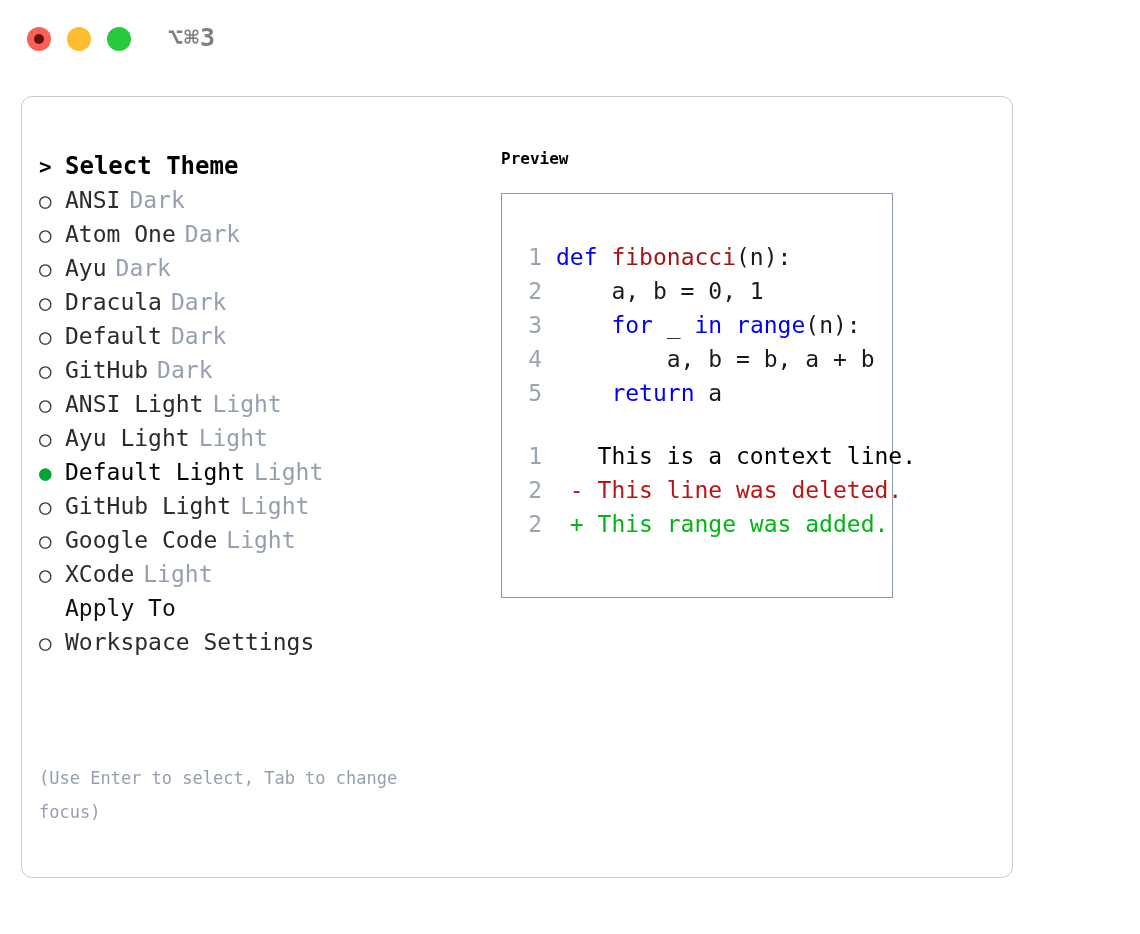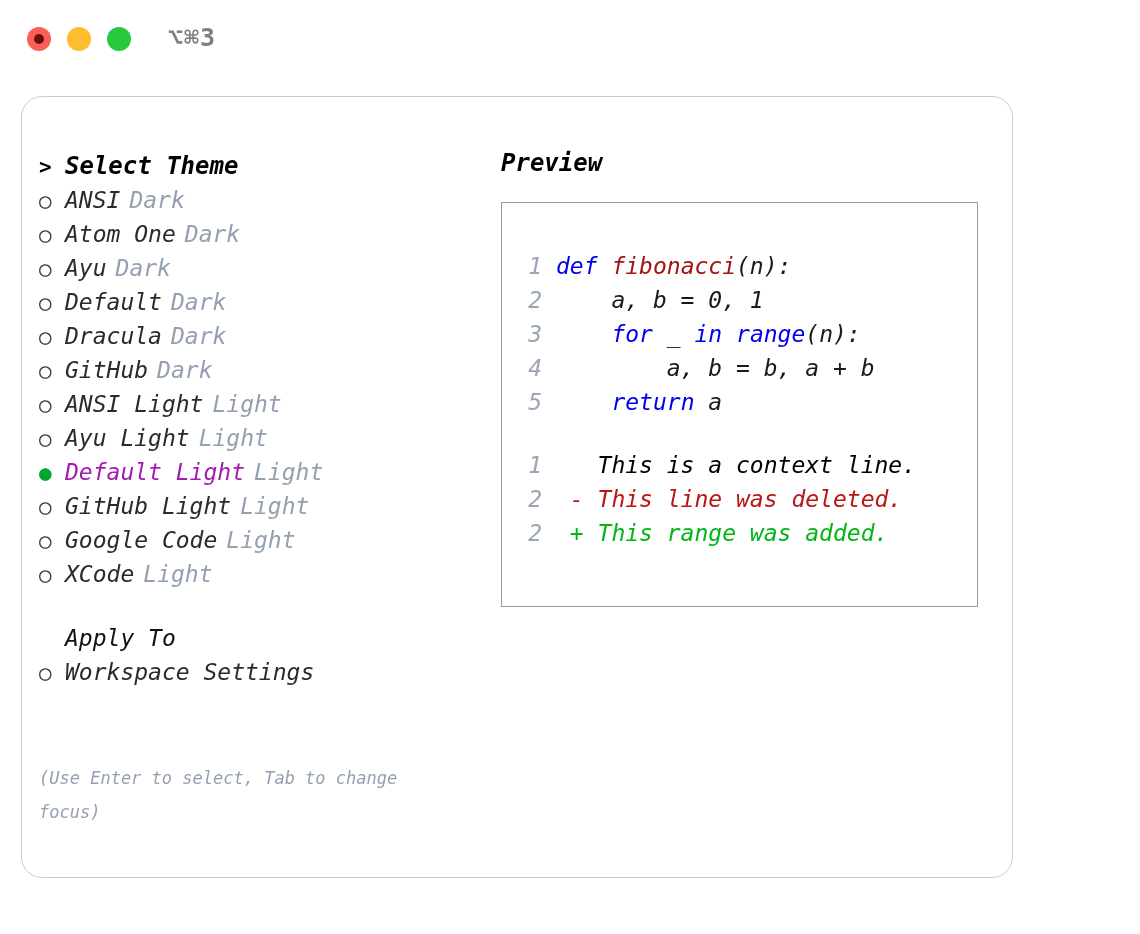--- a/index.html
+++ b/index.html
@@ -63,24 +63,23 @@
   }
 
   
   #dialog {
     position: absolute;
     left: 21px;
     top: 96px;
     width: 992px;
     height: 782px;
     border: 1.6px solid #c7ccd4;
-    border-radius: 21px;
+    border-radius: 11px;
     box-sizing: border-box;
     background: #ffffff;
-    font-style: italic;
   }
 
   
   #theme-panel {
     position: absolute;
     left: 17px;
     top: 52px;
     width: 470px;
   }
   .row {
@@ -104,23 +103,23 @@
   }
   #select-theme-header {
     font-weight: 700;
     color: #000000;
     font-size: 24px;
   }
   #select-theme-header .bullet { font-weight: 700; color:#000; }
   .row.unselected .bullet { color: #3a3a3a; }
   .row.unselected .row-label { color: #2b2b2b; }
   .row.selected .bullet { color: #00a832; }
-  .row.selected .row-label { color: #a21caf; }
-
-  #apply-section { margin-top: 30px; }
+  .row.selected .row-label { color: #000000; }
+
+  #apply-section { }
   #apply-to-header {
     font-size: 23px;
     color: #111111;
     height: 34px;
     line-height: 34px;
     padding-left: 26px;
   }
 
   #hint-text {
     position: absolute;
@@ -133,27 +132,27 @@
   }
 
   
   #preview-panel {
     position: absolute;
     left: 479px;
     top: 52px;
     width: 490px;
   }
   #preview-title {
-    font-size: 24px;
+    font-size: 16px;
     font-weight: 700;
     color: #000000;
     margin-bottom: 25px;
   }
   #preview-box {
-    width: 477px;
+    width: 392px;
     height: 405px;
     border: 1.8px solid #8d9aac;
     box-sizing: border-box;
     background: #ffffff;
     position: relative;
   }
   #code-block {
     position: absolute;
     left: 16px;
     top: 46px;
@@ -202,22 +201,22 @@
   <div id="dialog">
 
     <div id="theme-panel">
       <div class="row" id="select-theme-header">
         <span class="bullet">&gt;</span><span class="row-label">Select Theme</span>
       </div>
       <div id="theme-items">
           <div class="row unselected"><span class="bullet">○</span><span class="row-label">ANSI</span><span class="variant">Dark</span></div>
           <div class="row unselected"><span class="bullet">○</span><span class="row-label">Atom One</span><span class="variant">Dark</span></div>
           <div class="row unselected"><span class="bullet">○</span><span class="row-label">Ayu</span><span class="variant">Dark</span></div>
+          <div class="row unselected"><span class="bullet">○</span><span class="row-label">Dracula</span><span class="variant">Dark</span></div>
           <div class="row unselected"><span class="bullet">○</span><span class="row-label">Default</span><span class="variant">Dark</span></div>
-          <div class="row unselected"><span class="bullet">○</span><span class="row-label">Dracula</span><span class="variant">Dark</span></div>
           <div class="row unselected"><span class="bullet">○</span><span class="row-label">GitHub</span><span class="variant">Dark</span></div>
           <div class="row unselected"><span class="bullet">○</span><span class="row-label">ANSI Light</span><span class="variant">Light</span></div>
           <div class="row unselected"><span class="bullet">○</span><span class="row-label">Ayu Light</span><span class="variant">Light</span></div>
           <div class="row selected"><span class="bullet">●</span><span class="row-label">Default Light</span><span class="variant">Light</span></div>
           <div class="row unselected"><span class="bullet">○</span><span class="row-label">GitHub Light</span><span class="variant">Light</span></div>
           <div class="row unselected"><span class="bullet">○</span><span class="row-label">Google Code</span><span class="variant">Light</span></div>
           <div class="row unselected"><span class="bullet">○</span><span class="row-label">XCode</span><span class="variant">Light</span></div>
         </div>
 
       <div id="apply-section">

